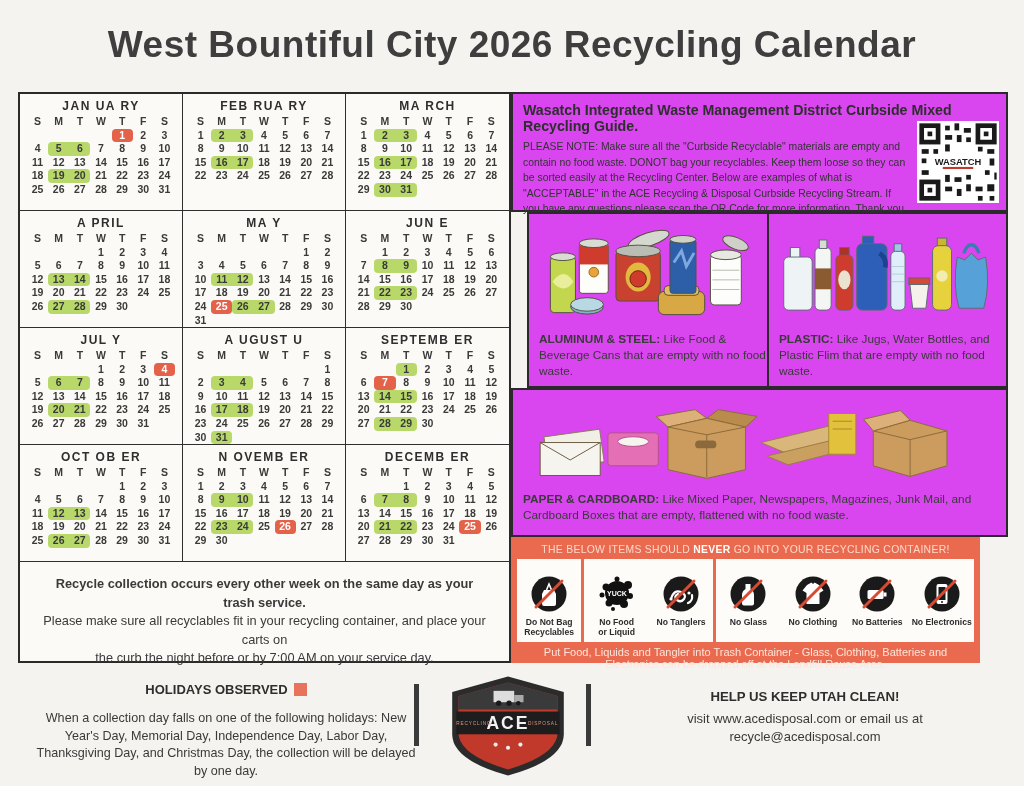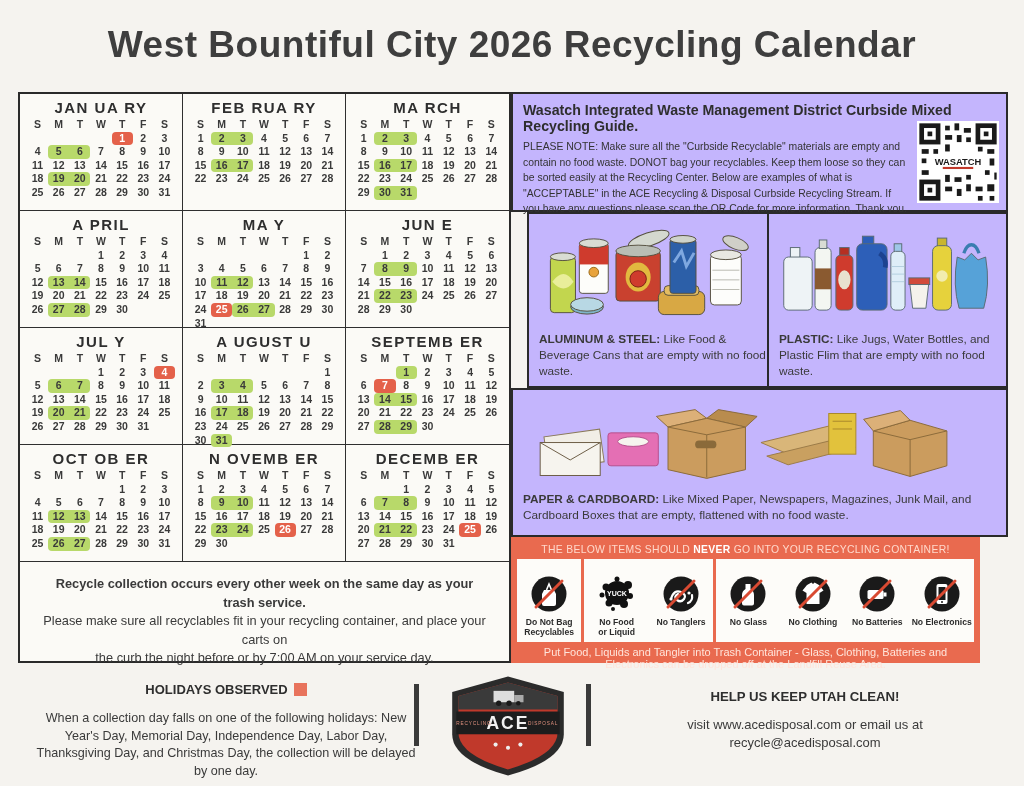--- a/index.html
+++ b/index.html
@@ -12,33 +12,33 @@
   .page-title{
     position:absolute;top:24px;left:0;width:1024px;text-align:center;
     font-size:37px;font-weight:bold;color:#3e3e3e;letter-spacing:.5px;
   }
   .main{position:absolute;left:18px;top:92px;width:990px;height:571px;}
   
   .cal-block{position:absolute;left:0;top:0;width:493px;height:571px;border:2px solid #2a2a2a;background:#fbfaf6;box-sizing:border-box;}
   .months-grid{display:grid;grid-template-columns:repeat(3,1fr);grid-template-rows:repeat(4,117px);}
   .month{border-right:1px solid #2f2f2f;border-bottom:1px solid #2f2f2f;padding:5px 7px 0;box-sizing:border-box;}
   .month:nth-child(3n){border-right:none;}
-  .mtitle{font-size:15px;font-weight:bold;text-align:center;letter-spacing:1.5px;margin-bottom:2px;color:#2e2e2e;}
+  .mtitle{font-size:12px;font-weight:bold;text-align:center;letter-spacing:1.5px;margin-bottom:2px;color:#2e2e2e;}
   .mgrid{display:grid;grid-template-columns:repeat(7,1fr);}
   .dh,.dc{height:13.6px;line-height:13.6px;font-size:10.5px;font-weight:bold;text-align:center;color:#3a3a3a;}
   .dc.g{background:var(--green-highlight,#b8d96a);}
   .dc.g-start{border-radius:4px 0 0 4px;}
   .dc.g-end{border-radius:0 4px 4px 0;}
   .dc.g-solo{border-radius:4px;}
   .dc.r{background:var(--red-highlight,#e4614a);color:#fff;border-radius:4px;}
   .collection-note{padding:13px 22px 0;text-align:center;font-size:12.8px;line-height:1.45;}
   .collection-note .bold-line{font-weight:bold;}
   
   .guide-block{position:absolute;left:493px;top:0;width:497px;height:571px;box-sizing:border-box;}
-  .gbox{box-sizing:border-box;border:2px solid #2a2a2a;background:#c4b5fd;position:absolute;}
+  .gbox{box-sizing:border-box;border:2px solid #2a2a2a;background:#d946ef;position:absolute;}
   .guide-header{left:0;top:0;width:497px;height:120px;padding:8px 10px;}
   .guide-title{font-size:14.2px;font-weight:bold;color:#2e2e2e;}
   .guide-note{font-size:10.4px;line-height:1.5;margin-top:5px;width:385px;color:#333;}
   .qr{position:absolute;right:7px;top:27px;width:82px;height:82px;}
   .cat-alum{left:16px;top:120px;width:256px;height:176px;}
   .cat-plastic{left:256px;top:120px;width:241px;height:176px;}
   .cat-illus{display:block;margin:8px auto 2px;}
   .cat-caption{font-size:11.8px;line-height:1.35;padding:0 10px;}
   .cat-caption b{font-weight:bold;}
   .cat-paper{left:0;top:296px;width:497px;height:149px;}
@@ -56,21 +56,21 @@
   .holidays{position:absolute;left:30px;top:682px;width:392px;text-align:center;}
   .holidays-title{font-size:13px;font-weight:bold;color:#2e2e2e;}
   .holiday-square{display:inline-block;width:13px;height:13px;background:#e8735c;margin-left:6px;vertical-align:-2px;}
   .holidays-text{font-size:12.6px;line-height:1.4;margin-top:13px;}
   .vbar{position:absolute;width:5px;height:62px;background:#3a3a3a;top:684px;}
   .vbar1{left:414px;}
   .vbar2{left:586px;}
   .ace-logo{position:absolute;left:446px;top:674px;}
   .help{position:absolute;left:615px;top:689px;width:380px;text-align:center;}
   .help-title{font-size:13.2px;font-weight:bold;color:#2e2e2e;}
-  .help-text{font-size:13px;line-height:1.4;margin-top:12px;}
+  .help-text{font-size:13px;line-height:1.4;margin-top:6px;}
 </style>
 </head>
 <body>
 
 <div class="page-title">West Bountiful City 2026 Recycling Calendar</div>
 
 <div class="main">
 
   <div class="cal-block">
     <div class="months-grid" id="months-grid">

